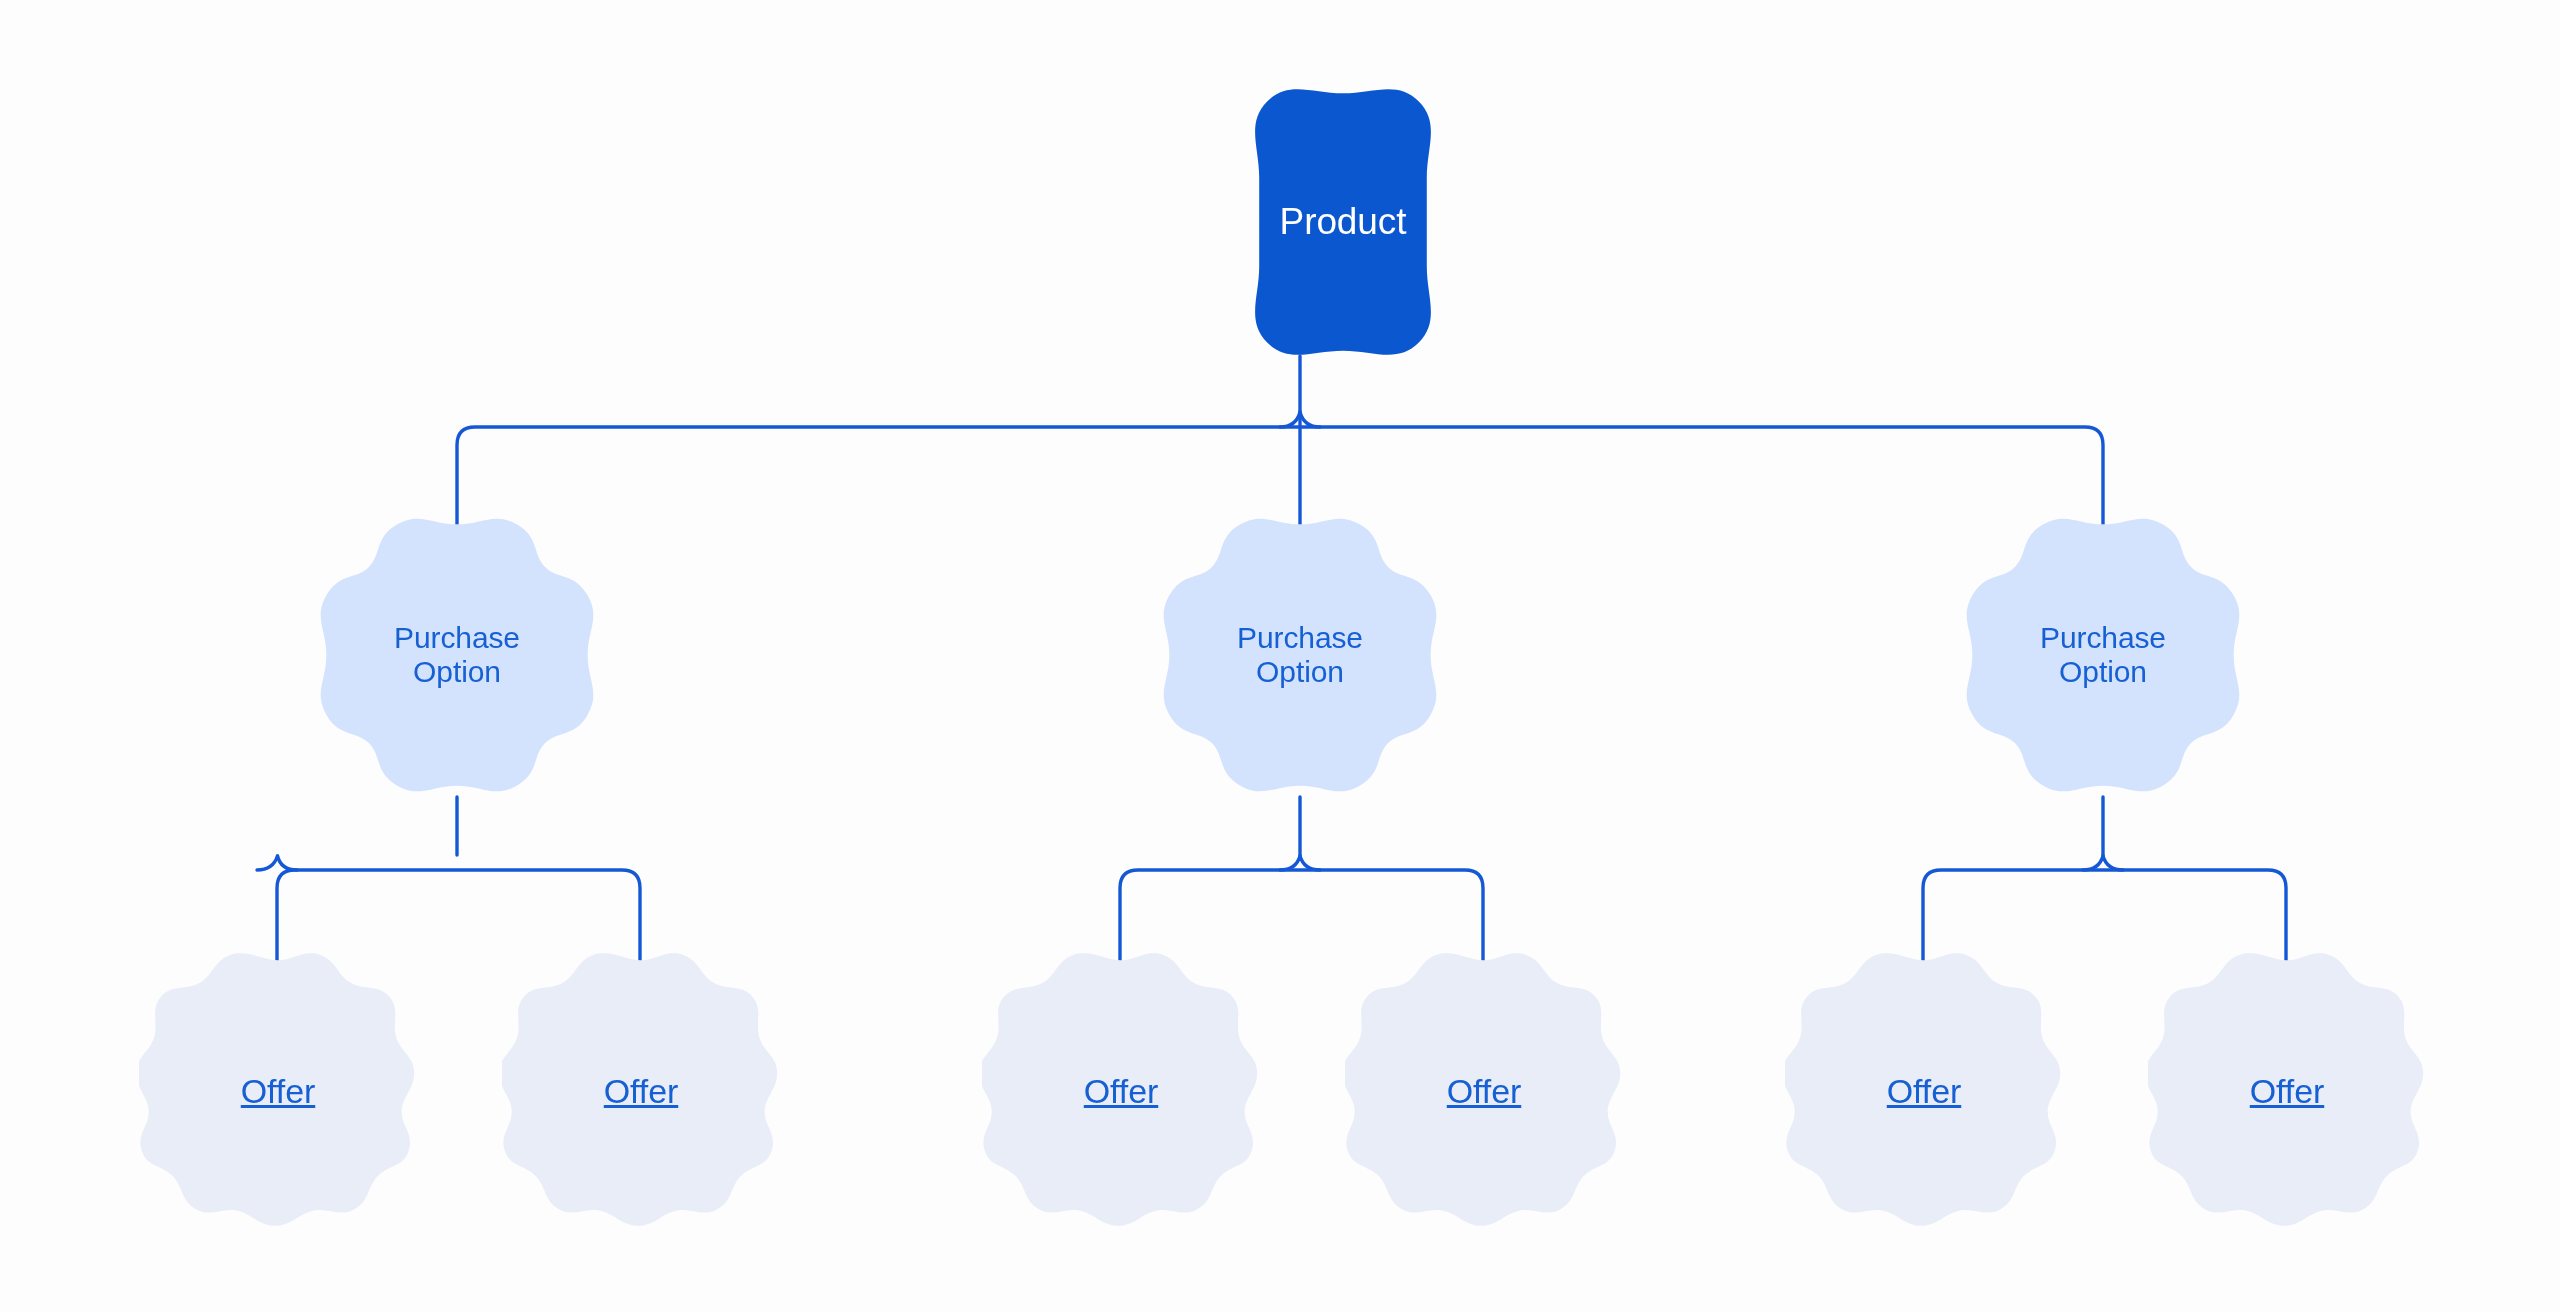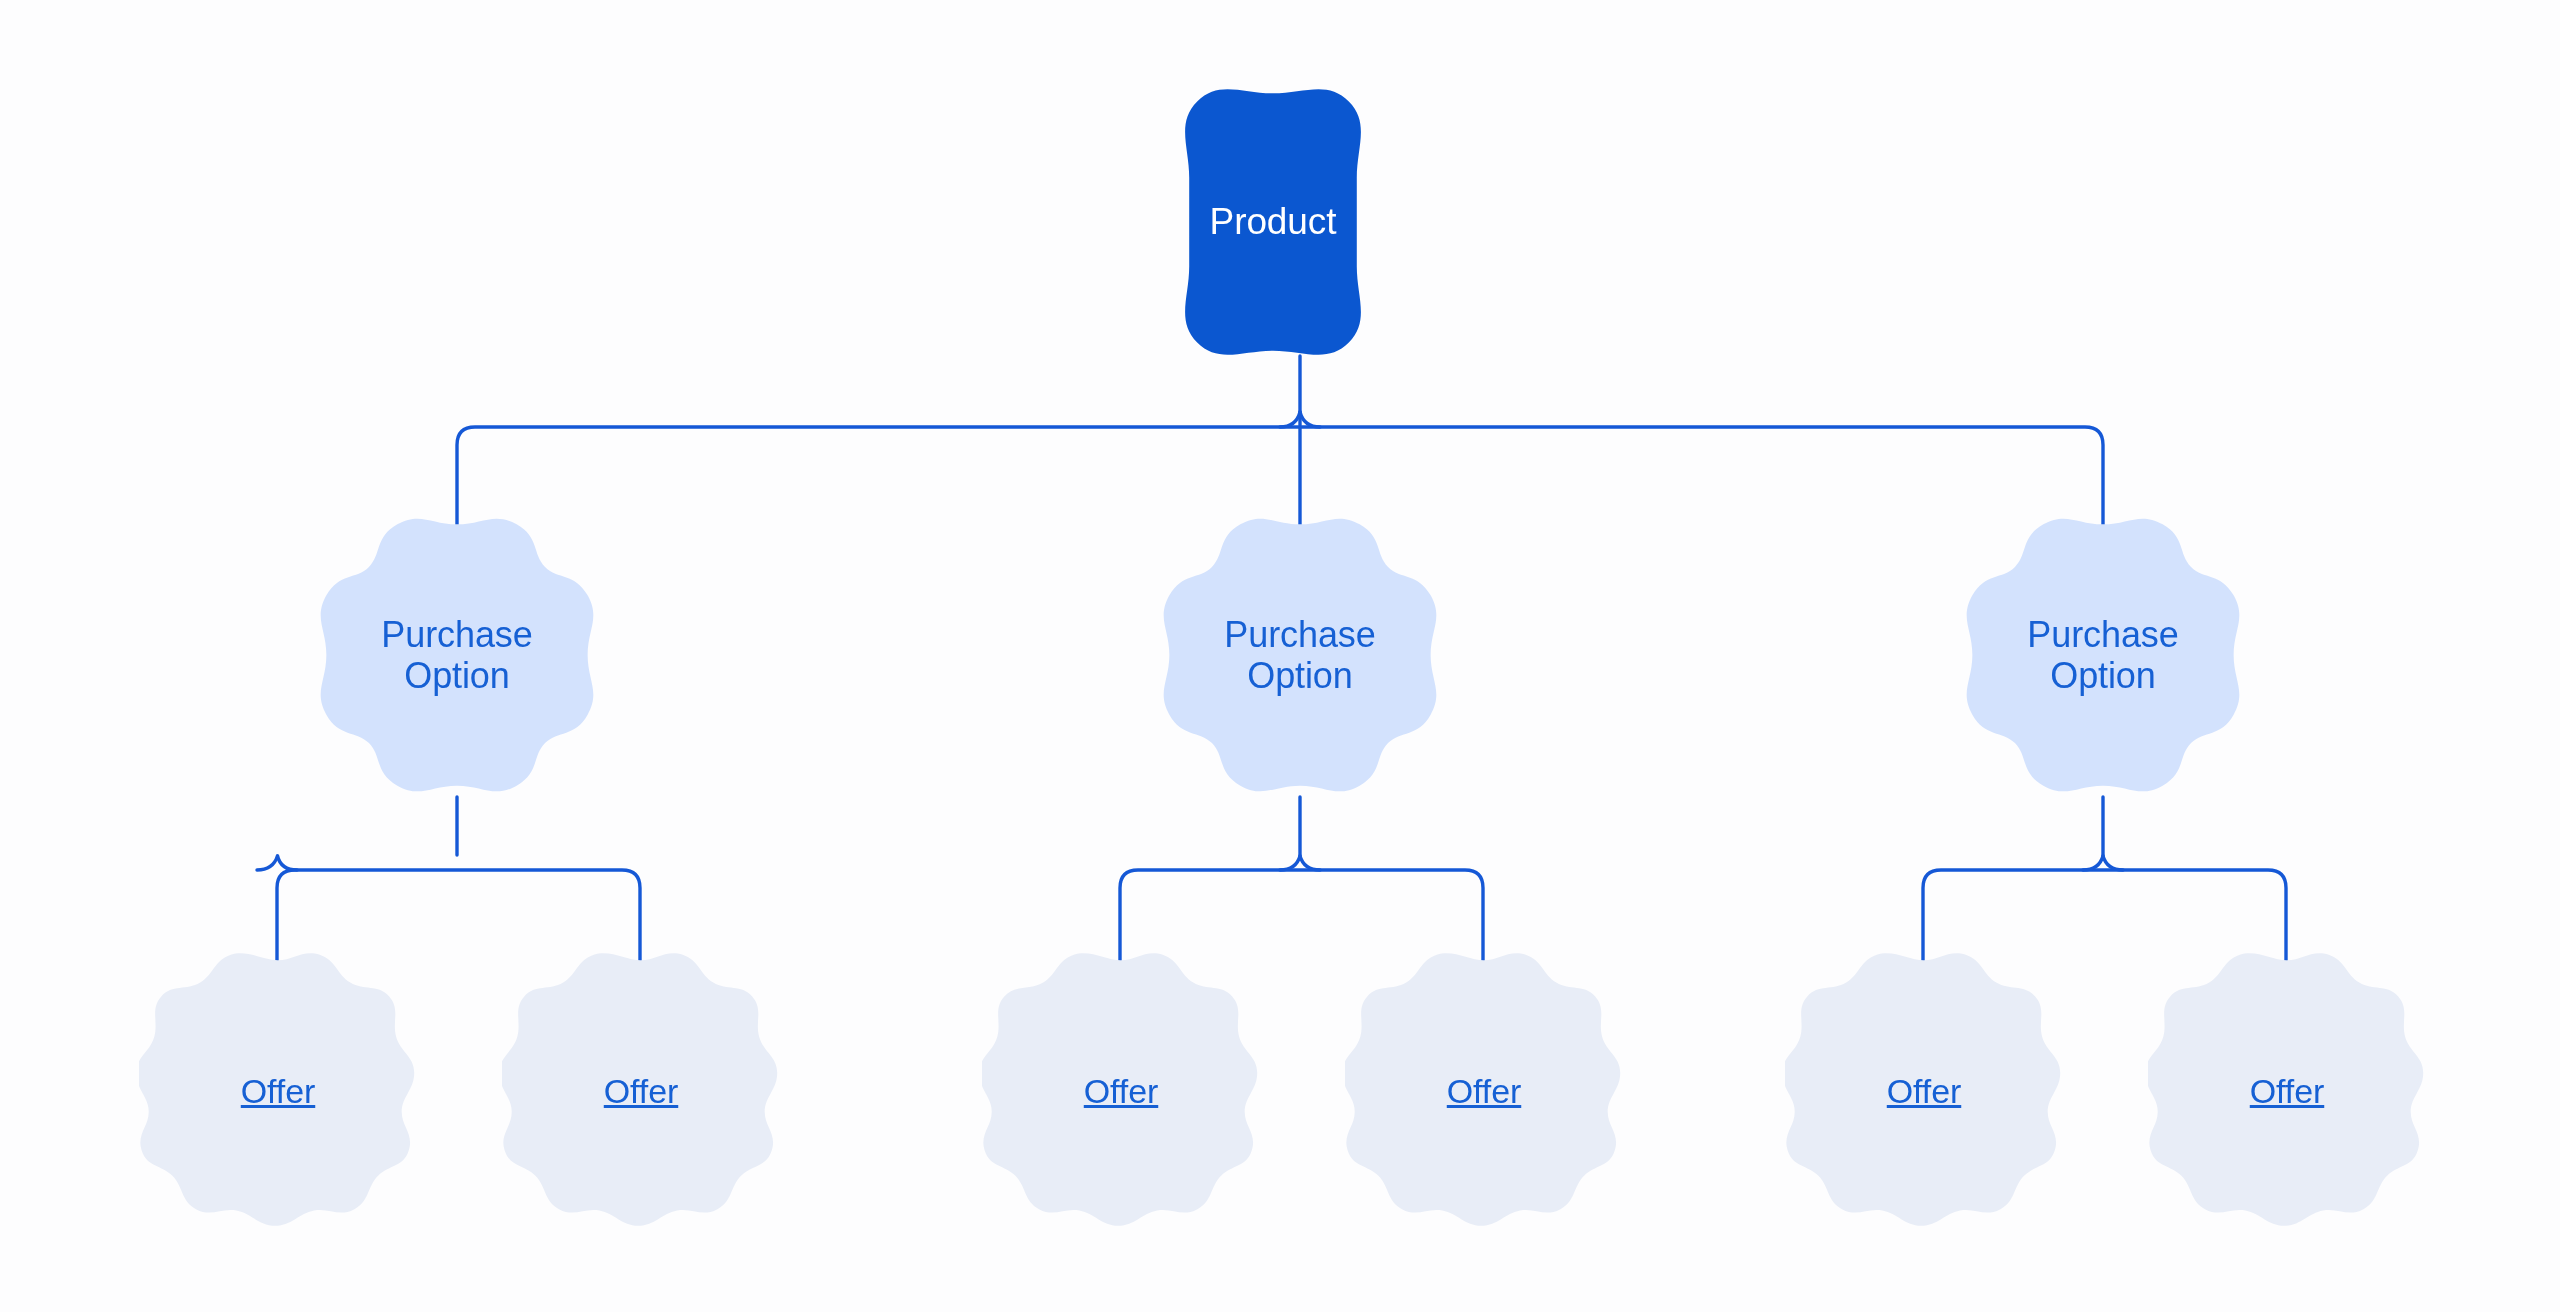--- a/index.html
+++ b/index.html
@@ -46,40 +46,40 @@
     position: relative;
     z-index: 2;
     line-height: 1.14;
     letter-spacing: -0.1px;
     white-space: pre-line;
     pointer-events: none;
   }
 
   
   .node-root {
-    left: 1140px;
+    left: 1210px;
     top: 88px;
     width: 266px;
     height: 268px;
   }
   .node-root .node-label {
     color: #ffffff;
     font-size: 37px;
     font-weight: 400;
   }
 
   
   .node-option {
     width: 284px;
     height: 284px;
     top: 513px;
   }
   .node-option .node-label {
     color: #1660D4;
-    font-size: 36px;
+    font-size: 30px;
     font-weight: 400;
   }
   .node-option.pos-left   { left: 315px; }
   .node-option.pos-center { left: 1158px; }
   .node-option.pos-right  { left: 1961px; }
 
   
   .node-offer {
     width: 278px;
     height: 278px;

